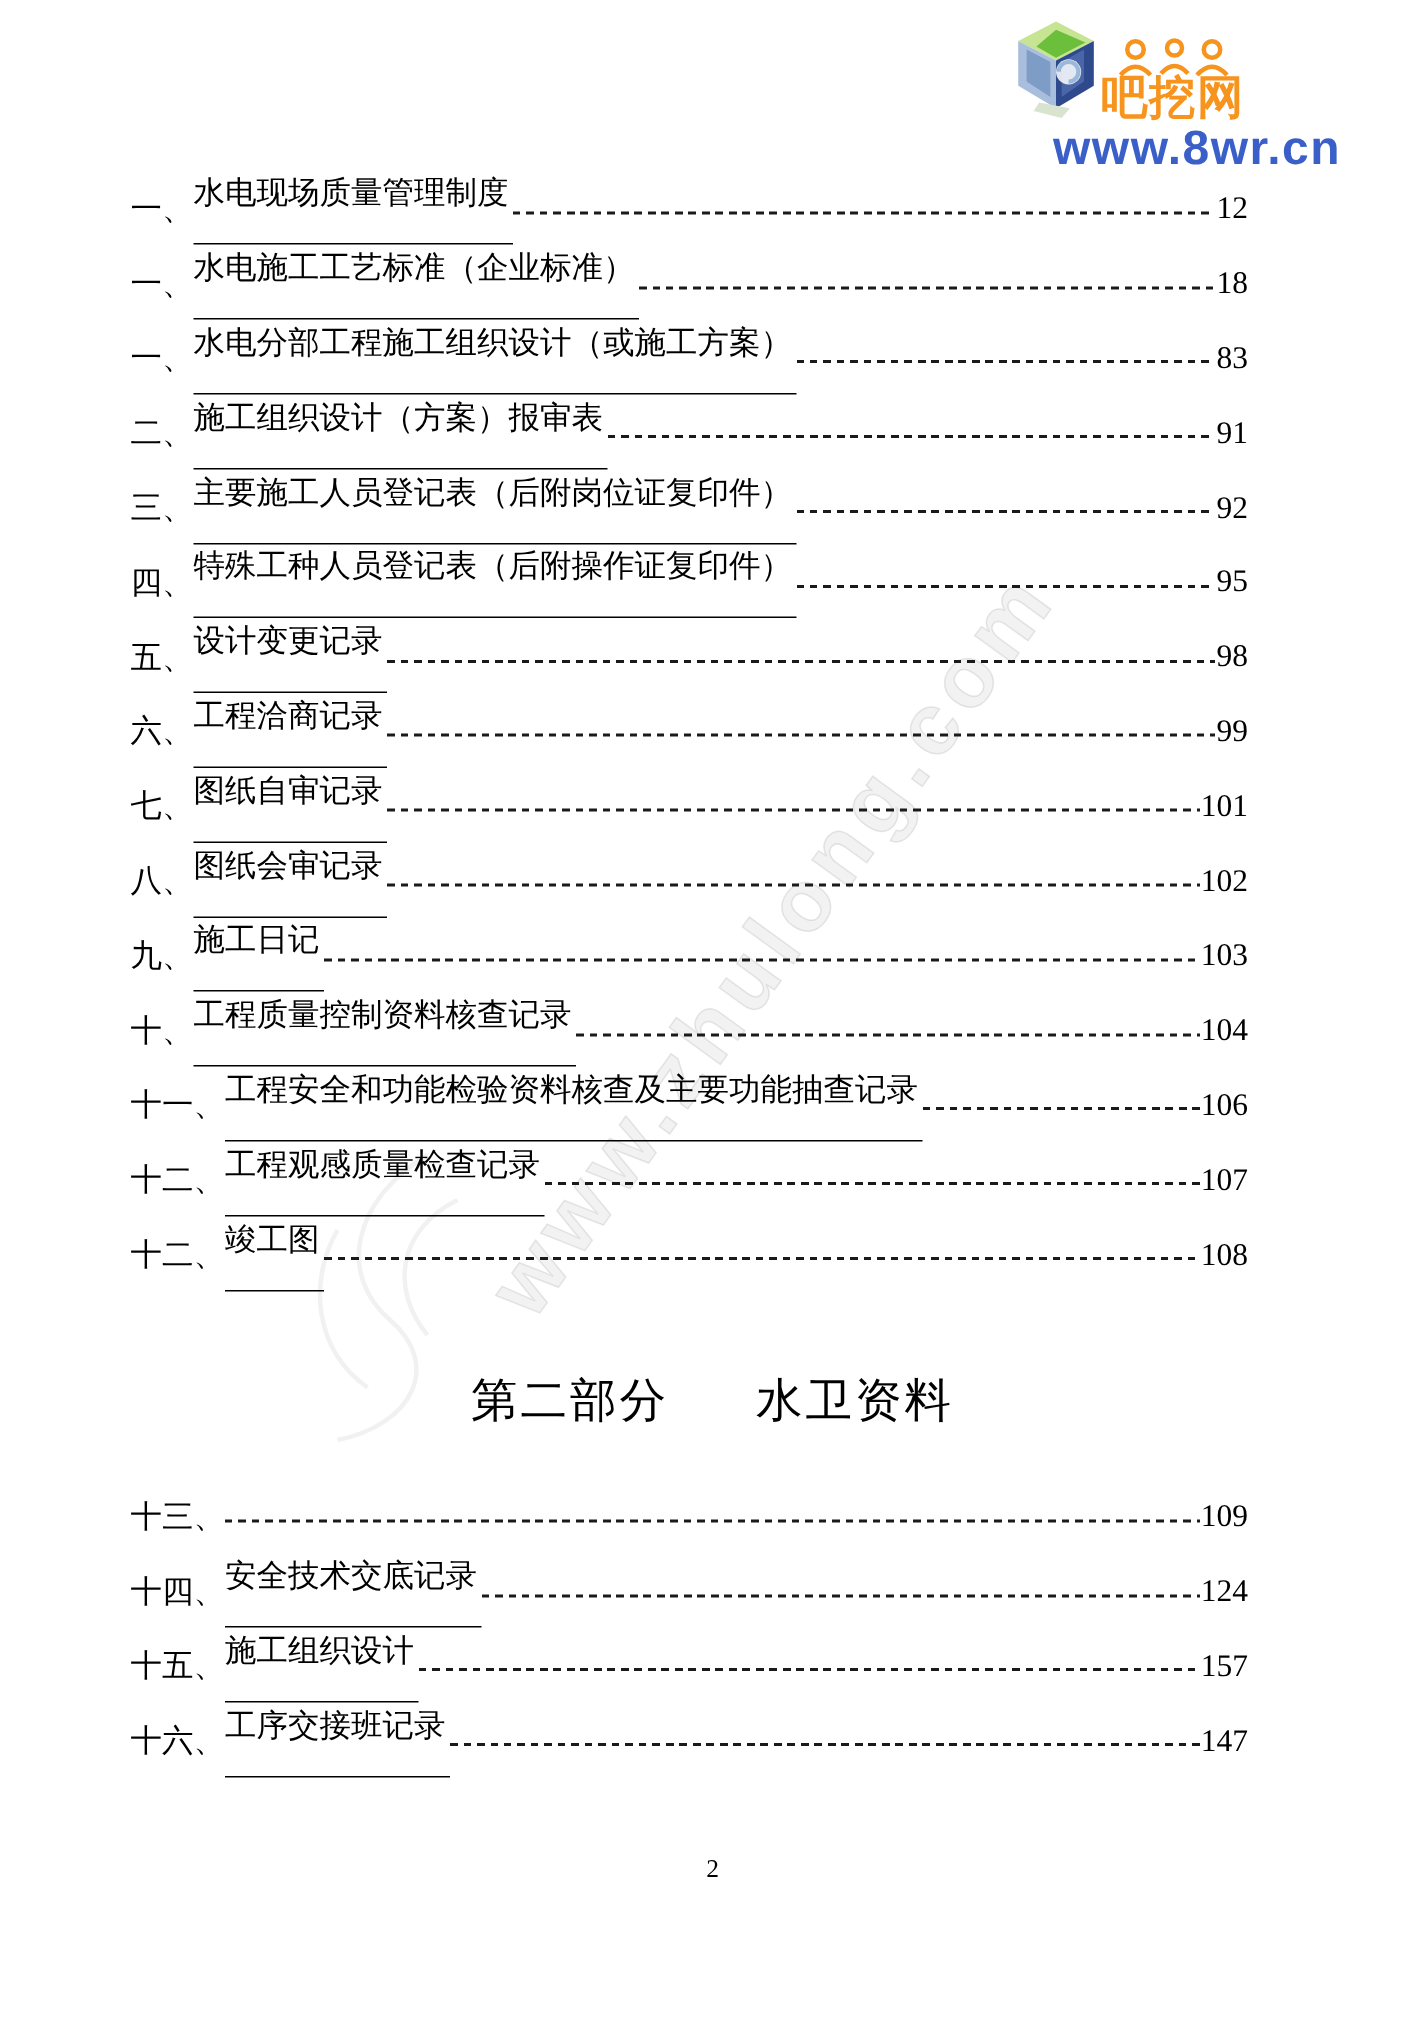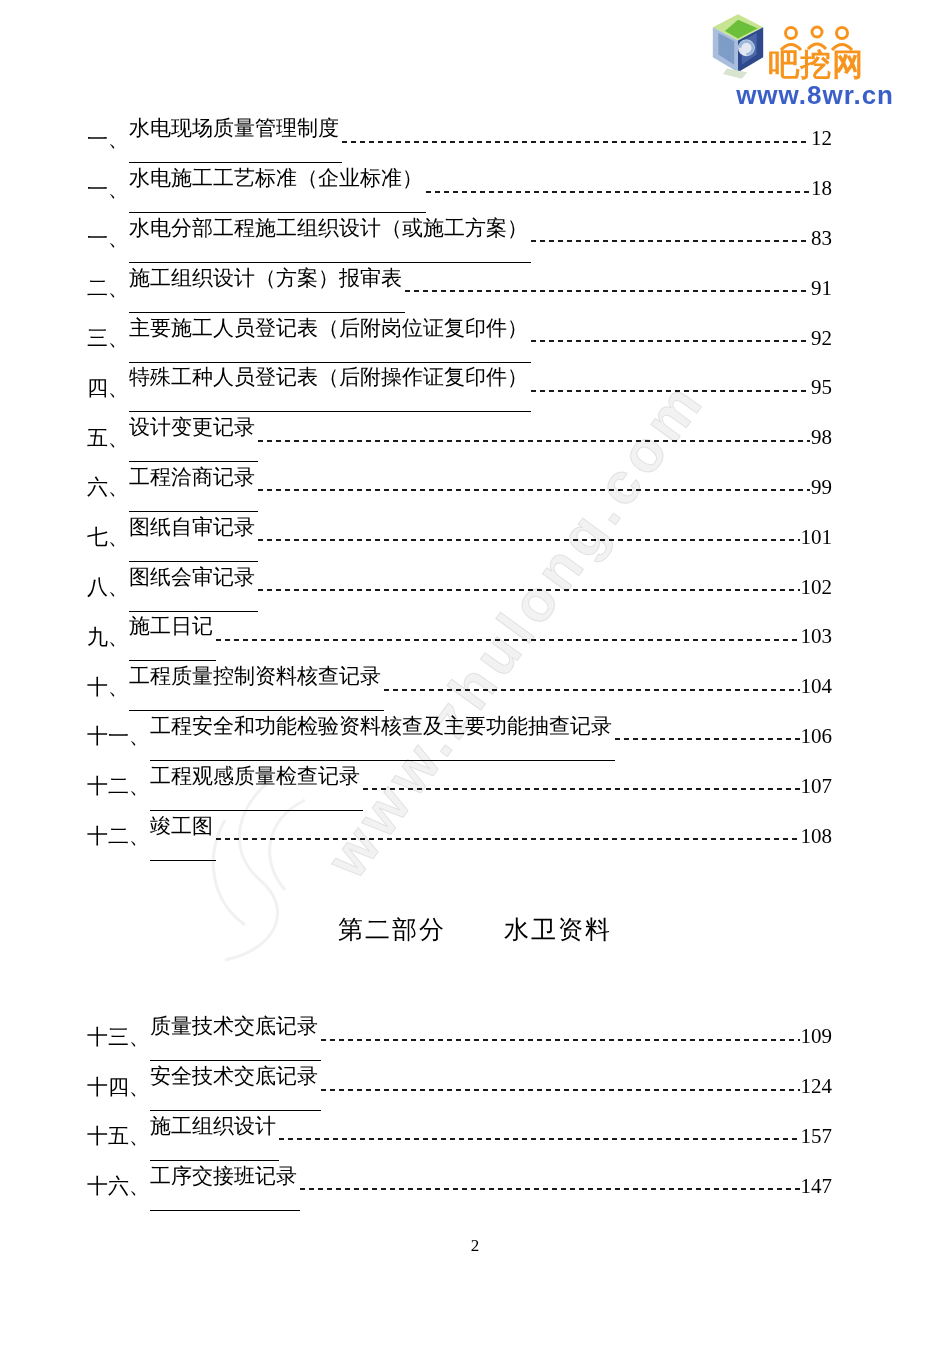--- a/index.html
+++ b/index.html
@@ -18,58 +18,58 @@
   .cube-svg{width:56px;height:68px;display:block;}
   .logo-right{display:flex;flex-direction:column;margin-left:2px;}
   .people-svg{width:78px;height:26px;display:block;margin-left:10px;}
   .site-name{
     font-family:"Liberation Sans","DejaVu Sans",sans-serif;
     font-weight:bold;font-size:31px;line-height:1.0;
     color:#f7941e;letter-spacing:1px;margin-top:-2px;
   }
   .site-url{
     font-family:"Liberation Sans","DejaVu Sans",sans-serif;
-    font-weight:bold;font-size:26px;line-height:1.0;
+    font-weight:bold;font-size:32px;line-height:1.0;
     color:#3a5fc8;letter-spacing:1px;margin-top:2px;margin-left:26px;
   }
 
   
   .watermark{
     position:absolute;left:160px;top:595px;width:710px;
     text-align:center;white-space:nowrap;
     transform:rotate(-54deg);transform-origin:center;
     font-family:"Liberation Sans","DejaVu Sans",sans-serif;
     font-weight:bold;font-size:58px;letter-spacing:6px;
     color:rgba(130,130,130,0.10);
     -webkit-text-stroke:1px rgba(150,150,150,0.22);
     pointer-events:none;
   }
   .watermark-swirl{position:absolute;left:165px;top:760px;pointer-events:none;}
 
   
   .toc{position:absolute;left:87px;right:118px;}
   .toc-part1{top:114px;}
-  .toc-part2{top:1012px;}
+  .toc-part2{top:986px;}
   .toc-row{height:49.8px;display:flex;align-items:center;font-size:21px;}
   .toc-num{white-space:pre;flex:0 0 auto;}
   .toc-title{
     flex:0 0 auto;white-space:nowrap;
     border-bottom:1px solid #000;padding-bottom:20px;padding-right:3px;
   }
   .toc-leader{
     flex:1 1 auto;height:2px;align-self:center;
     margin-top:6px;
     background:repeating-linear-gradient(90deg,#1a1a1a 0 5px,transparent 5px 9px);
   }
   .toc-page{flex:0 0 auto;white-space:nowrap;padding-left:1px;}
 
   
   .part-header{
     position:absolute;top:913px;left:0;width:100%;
-    text-align:center;font-size:25px;letter-spacing:2px;
+    text-align:center;font-size:31px;letter-spacing:2px;
   }
   .part-gap{display:inline-block;width:58px;}
 
   
   .footer{
     position:absolute;top:1236px;left:0;width:100%;
     text-align:center;font-size:17px;
   }
 </style>
 </head>
@@ -223,21 +223,20 @@
   </div>
 </div>
 
   <div class="part-header">
     <span>第二部分</span><span class="part-gap"></span><span>水卫资料</span>
   </div>
 
   <div class="toc toc-part2" id="toc-part2">
   <div class="toc-row">
     <span class="toc-num">十三、</span>
-    <span class="toc-title">质量技术交底记录</span>
     <span class="toc-leader"></span>
     <span class="toc-page">109</span>
   </div>
 
   <div class="toc-row">
     <span class="toc-num">十四、</span>
     <span class="toc-title">安全技术交底记录</span>
     <span class="toc-leader"></span>
     <span class="toc-page">124</span>
   </div>

